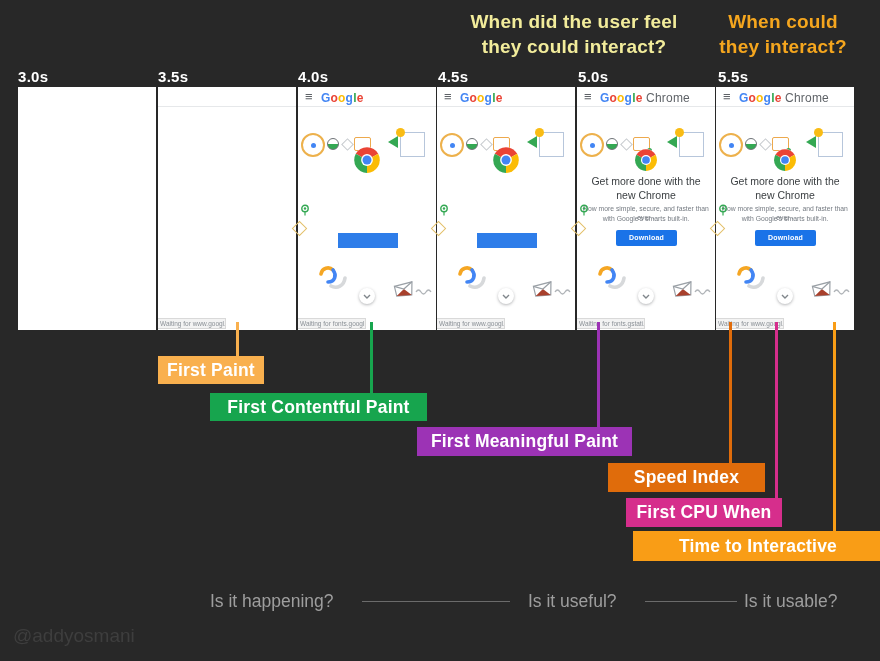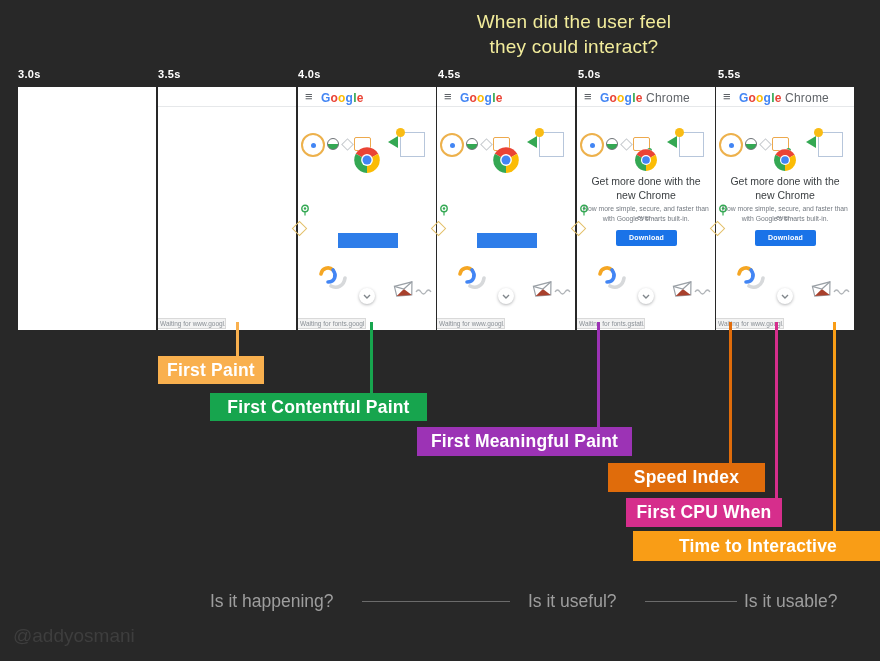--- a/index.html
+++ b/index.html
@@ -1,25 +1,25 @@
 <!DOCTYPE html>
 <html><head>
 <meta charset="utf-8">
 <style>
   html,body{margin:0;padding:0;background:#282828;}
   .canvas{position:relative;width:880px;height:661px;background:#282828;overflow:hidden;
           font-family:"Liberation Sans", sans-serif;}
 
   
-  .q{position:absolute;top:9px;font-weight:400;font-size:19px;line-height:25px;text-align:center;letter-spacing:.2px;}
+  .q{position:absolute;top:9px;font-weight:700;font-size:19px;line-height:25px;text-align:center;letter-spacing:.2px;}
   .q1{left:450px;width:248px;}
   .q2{left:701px;width:164px;}
 
   
-  .tick{position:absolute;top:68px;font-size:11px;font-weight:700;color:#fff;letter-spacing:.3px;}
+  .tick{position:absolute;top:68px;font-size:15px;font-weight:700;color:#fff;letter-spacing:.3px;}
 
   
   .frame{position:absolute;top:87px;width:138px;height:243px;background:#fff;}
   .fh{position:absolute;top:0;left:0;width:100%;height:20px;background:#fff;border-bottom:1px solid #e6e8ea;box-sizing:border-box;}
   .hamb{position:absolute;left:7px;top:2px;font-size:13px;color:#5f6368;}
   .flogo{position:absolute;left:23px;top:4px;font-size:12px;font-weight:700;letter-spacing:.2px;}
 
   
   .d-circle{position:absolute;left:3px;top:46px;width:20px;height:20px;border:2px solid #edb14c;border-radius:50%;}
   .d-circle::after{content:"";position:absolute;left:50%;top:50%;width:5px;height:5px;margin:-2.5px 0 0 -2.5px;background:#4285F4;border-radius:50%;}
@@ -63,20 +63,24 @@
   .watermark{position:absolute;left:13px;top:625px;font-size:19px;color:#3e3e3e;}
 </style>
 </head>
 <body>
 
 <div class="canvas">
 
   <div class="q q1" style="color: rgb(242, 236, 155);">
     <div>When did the user feel</div>
     <div>they could interact?</div>
+  </div>
+  <div class="q q2" style="color: rgb(245, 166, 30);">
+    <div>When could</div>
+    <div>they interact?</div>
   </div>
 
   <span class="tick" style="left:18px">3.0s</span>
   <span class="tick" style="left:158px">3.5s</span>
   <span class="tick" style="left:298px">4.0s</span>
   <span class="tick" style="left:438px">4.5s</span>
   <span class="tick" style="left:578px">5.0s</span>
   <span class="tick" style="left:718px">5.5s</span>
 
   <div class="frame v-blank" style="left:18px"></div>

